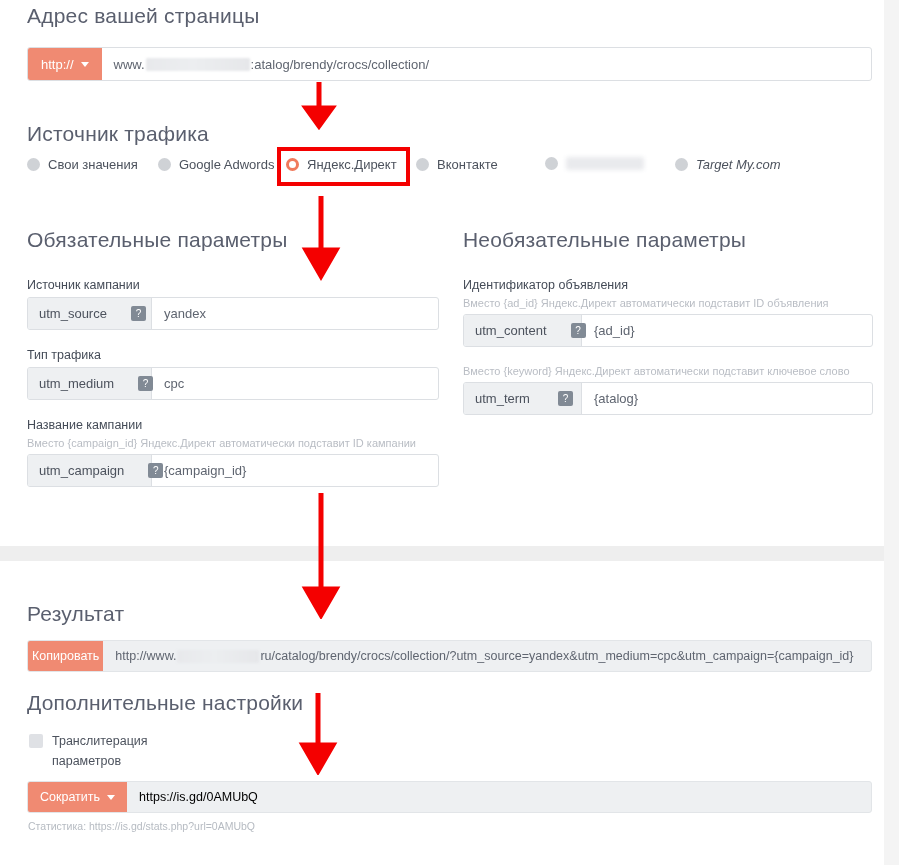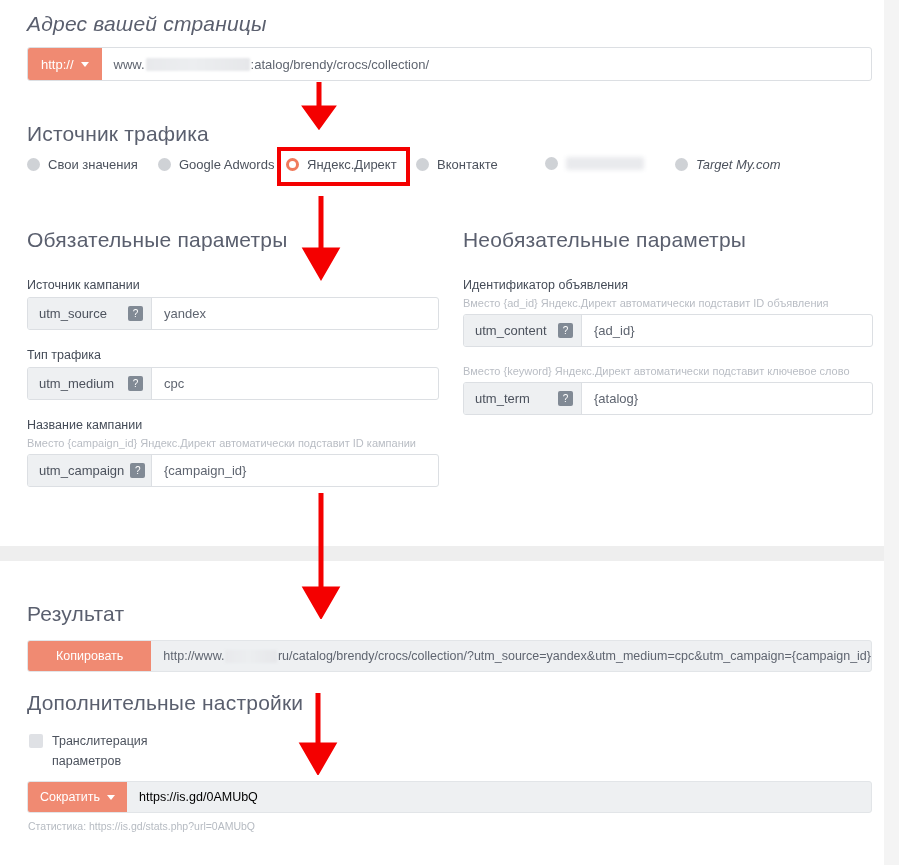--- a/index.html
+++ b/index.html
@@ -153,21 +153,21 @@
     border-radius: 3px;
     background: #ffffff;
     overflow: hidden;
   }
   .param-key {
     background: #eef0f2;
     border-right: 1px solid #dcdfe3;
     display: flex;
     align-items: center;
     justify-content: space-between;
-    gap: 6px;
+    gap: 24px;
     padding: 0 8px 0 11px;
     font-size: 13px;
     color: #4c525d;
     flex: 0 0 auto;
   }
   .key-left  { width: 124px; }
   .key-right { width: 118px; }
   .help-badge {
     width: 15px; height: 15px;
     background: #818a95;
@@ -207,21 +207,21 @@
     border: 1px solid #e2e5e8;
     border-radius: 3px;
     overflow: hidden;
   }
   .copy-btn {
     background: #f08a72;
     color: #ffffff;
     font-size: 12.5px;
     display: flex;
     align-items: center;
-    padding: 0 28px;
+    padding: 0 4px;
     cursor: pointer;
     user-select: none;
     flex: 0 0 auto;
   }
   .result-text {
     flex: 1 1 auto;
     display: flex;
     align-items: center;
     padding-left: 12px;
     font-size: 12.5px;
@@ -290,21 +290,21 @@
   }
 
   
   .arrow { position: absolute; pointer-events: none; }
 </style>
 </head>
 <body>
 
 <div class="stage">
 
-  <div class="section-title" style="position:absolute;left:27px;top:12px;font-style:italic;">Адрес вашей страницы</div>
+  <div class="section-title" style="position:absolute;left:27px;top:4px;">Адрес вашей страницы</div>
 
   <div class="url-bar">
     <div class="proto-btn">
       <span>http://</span>
       <span class="caret-down"></span>
     </div>
     <div class="url-text">
       <span>www.</span>
         <span class="redact" style="width:104px;"></span>
         <span>:atalog/brendy/crocs/collection/</span>

